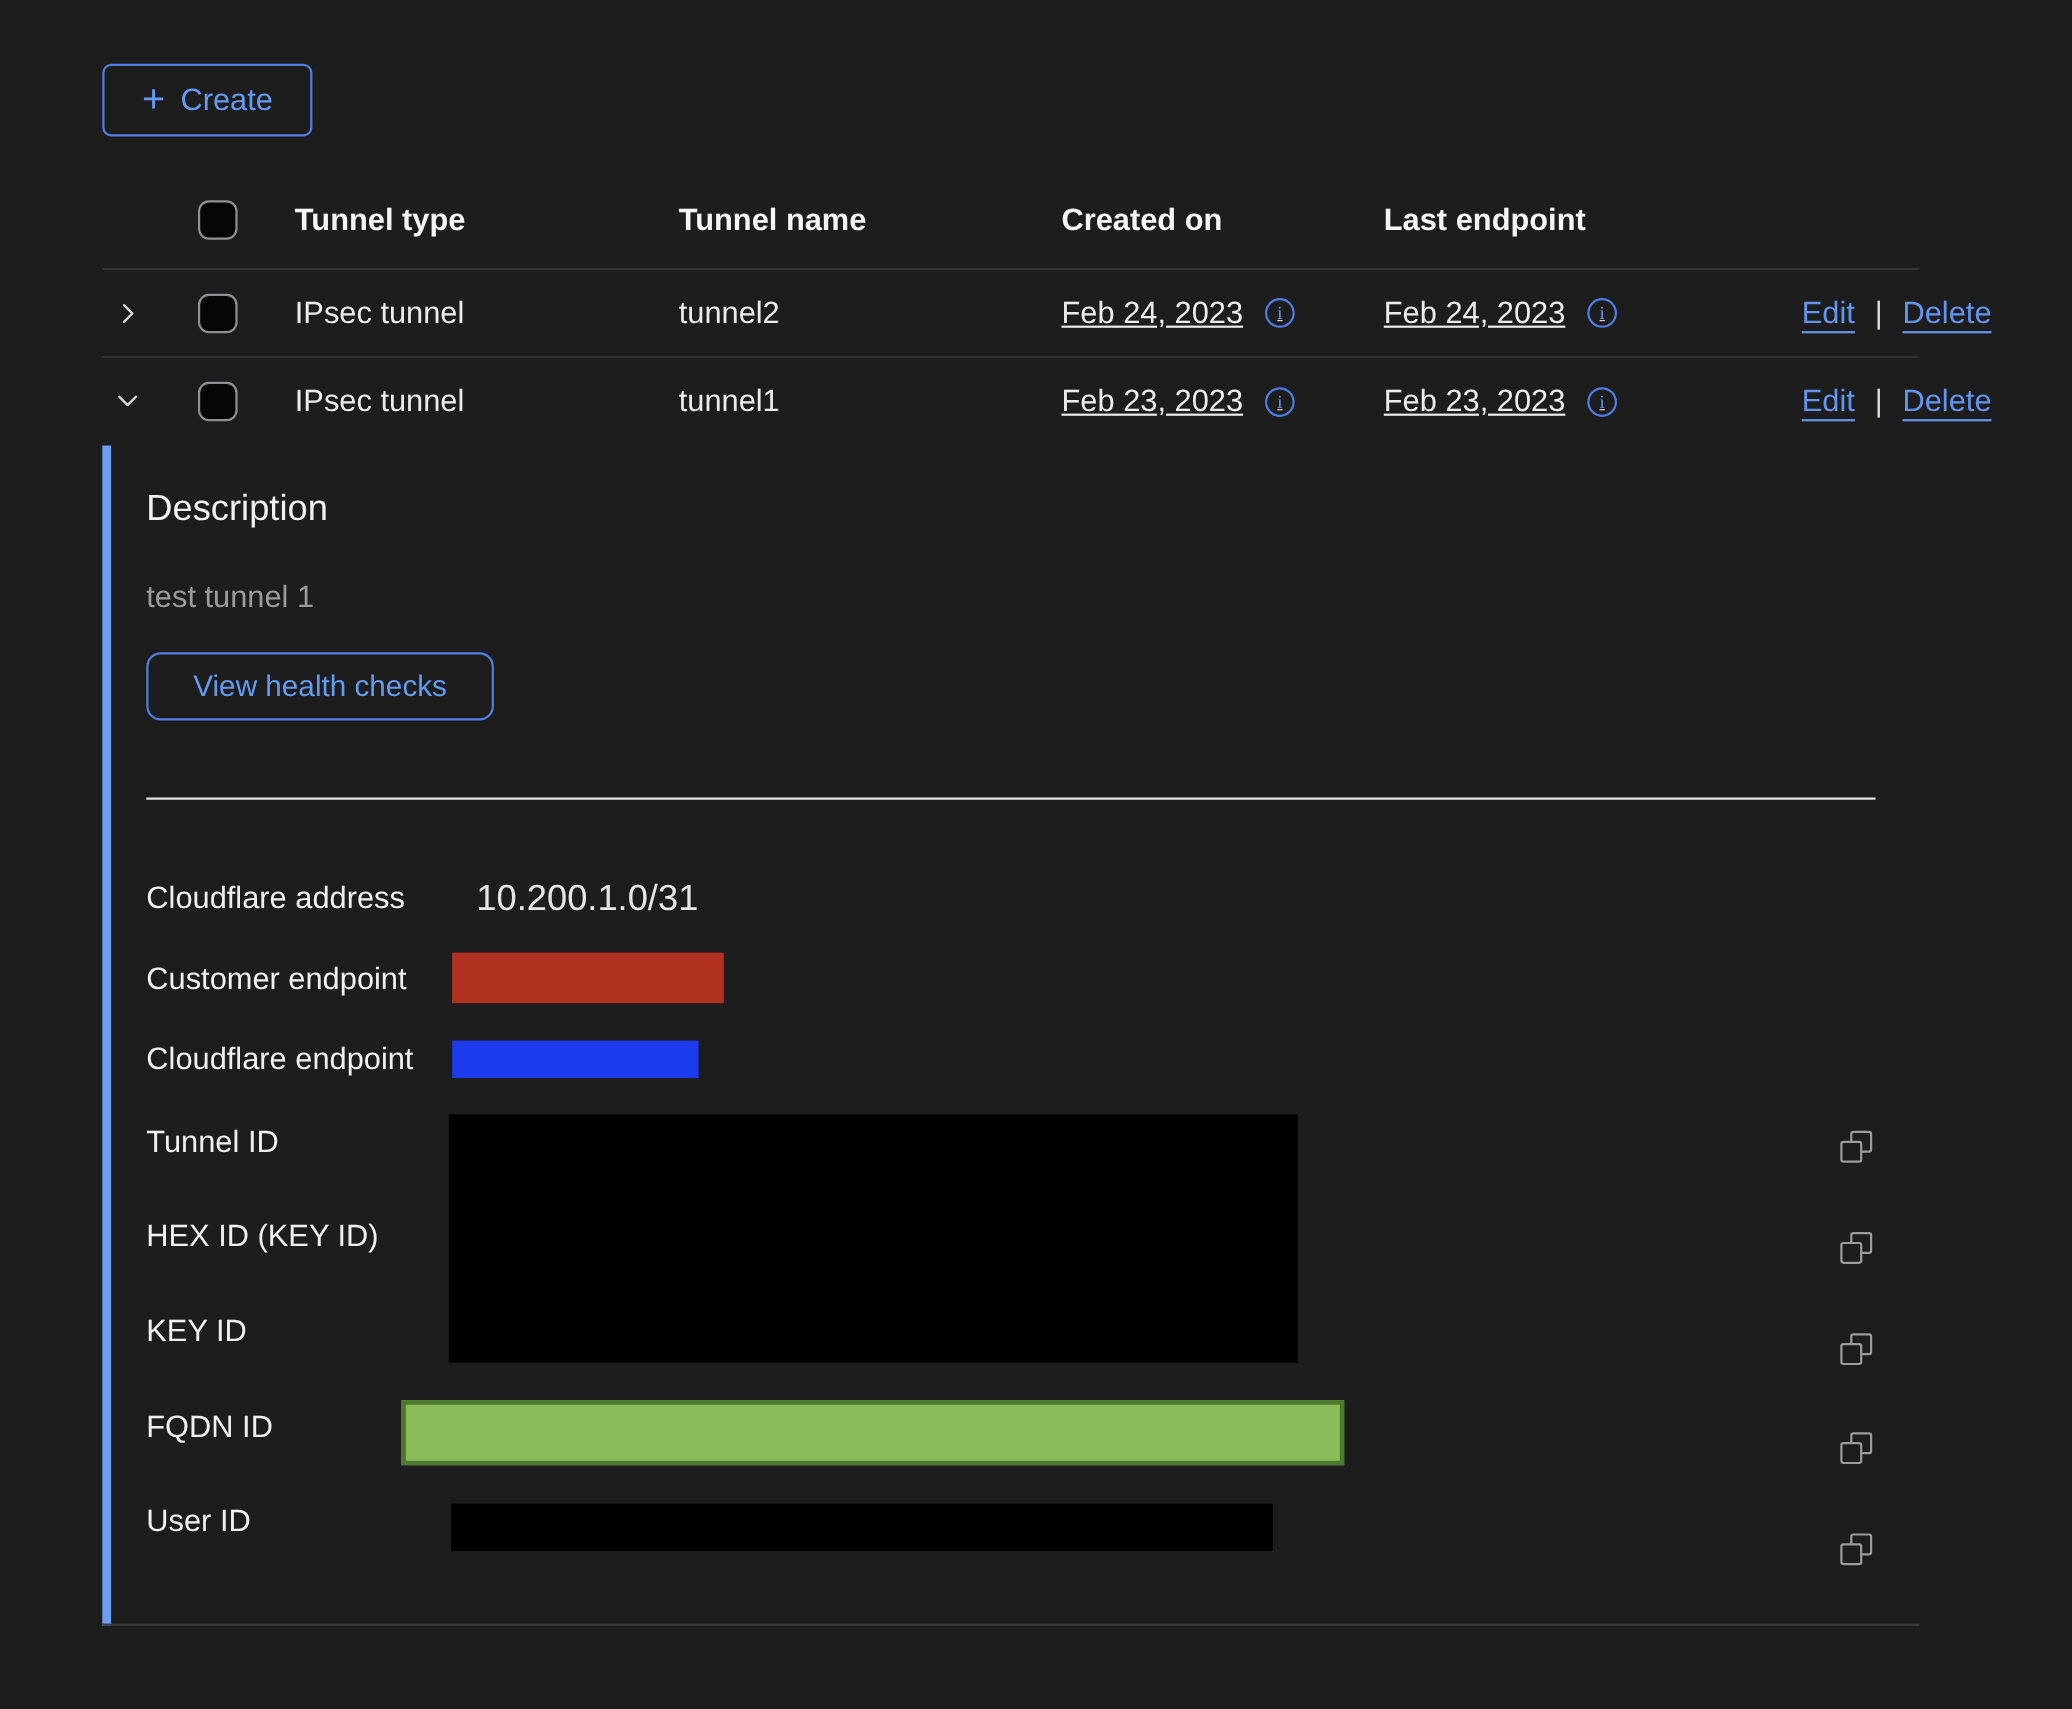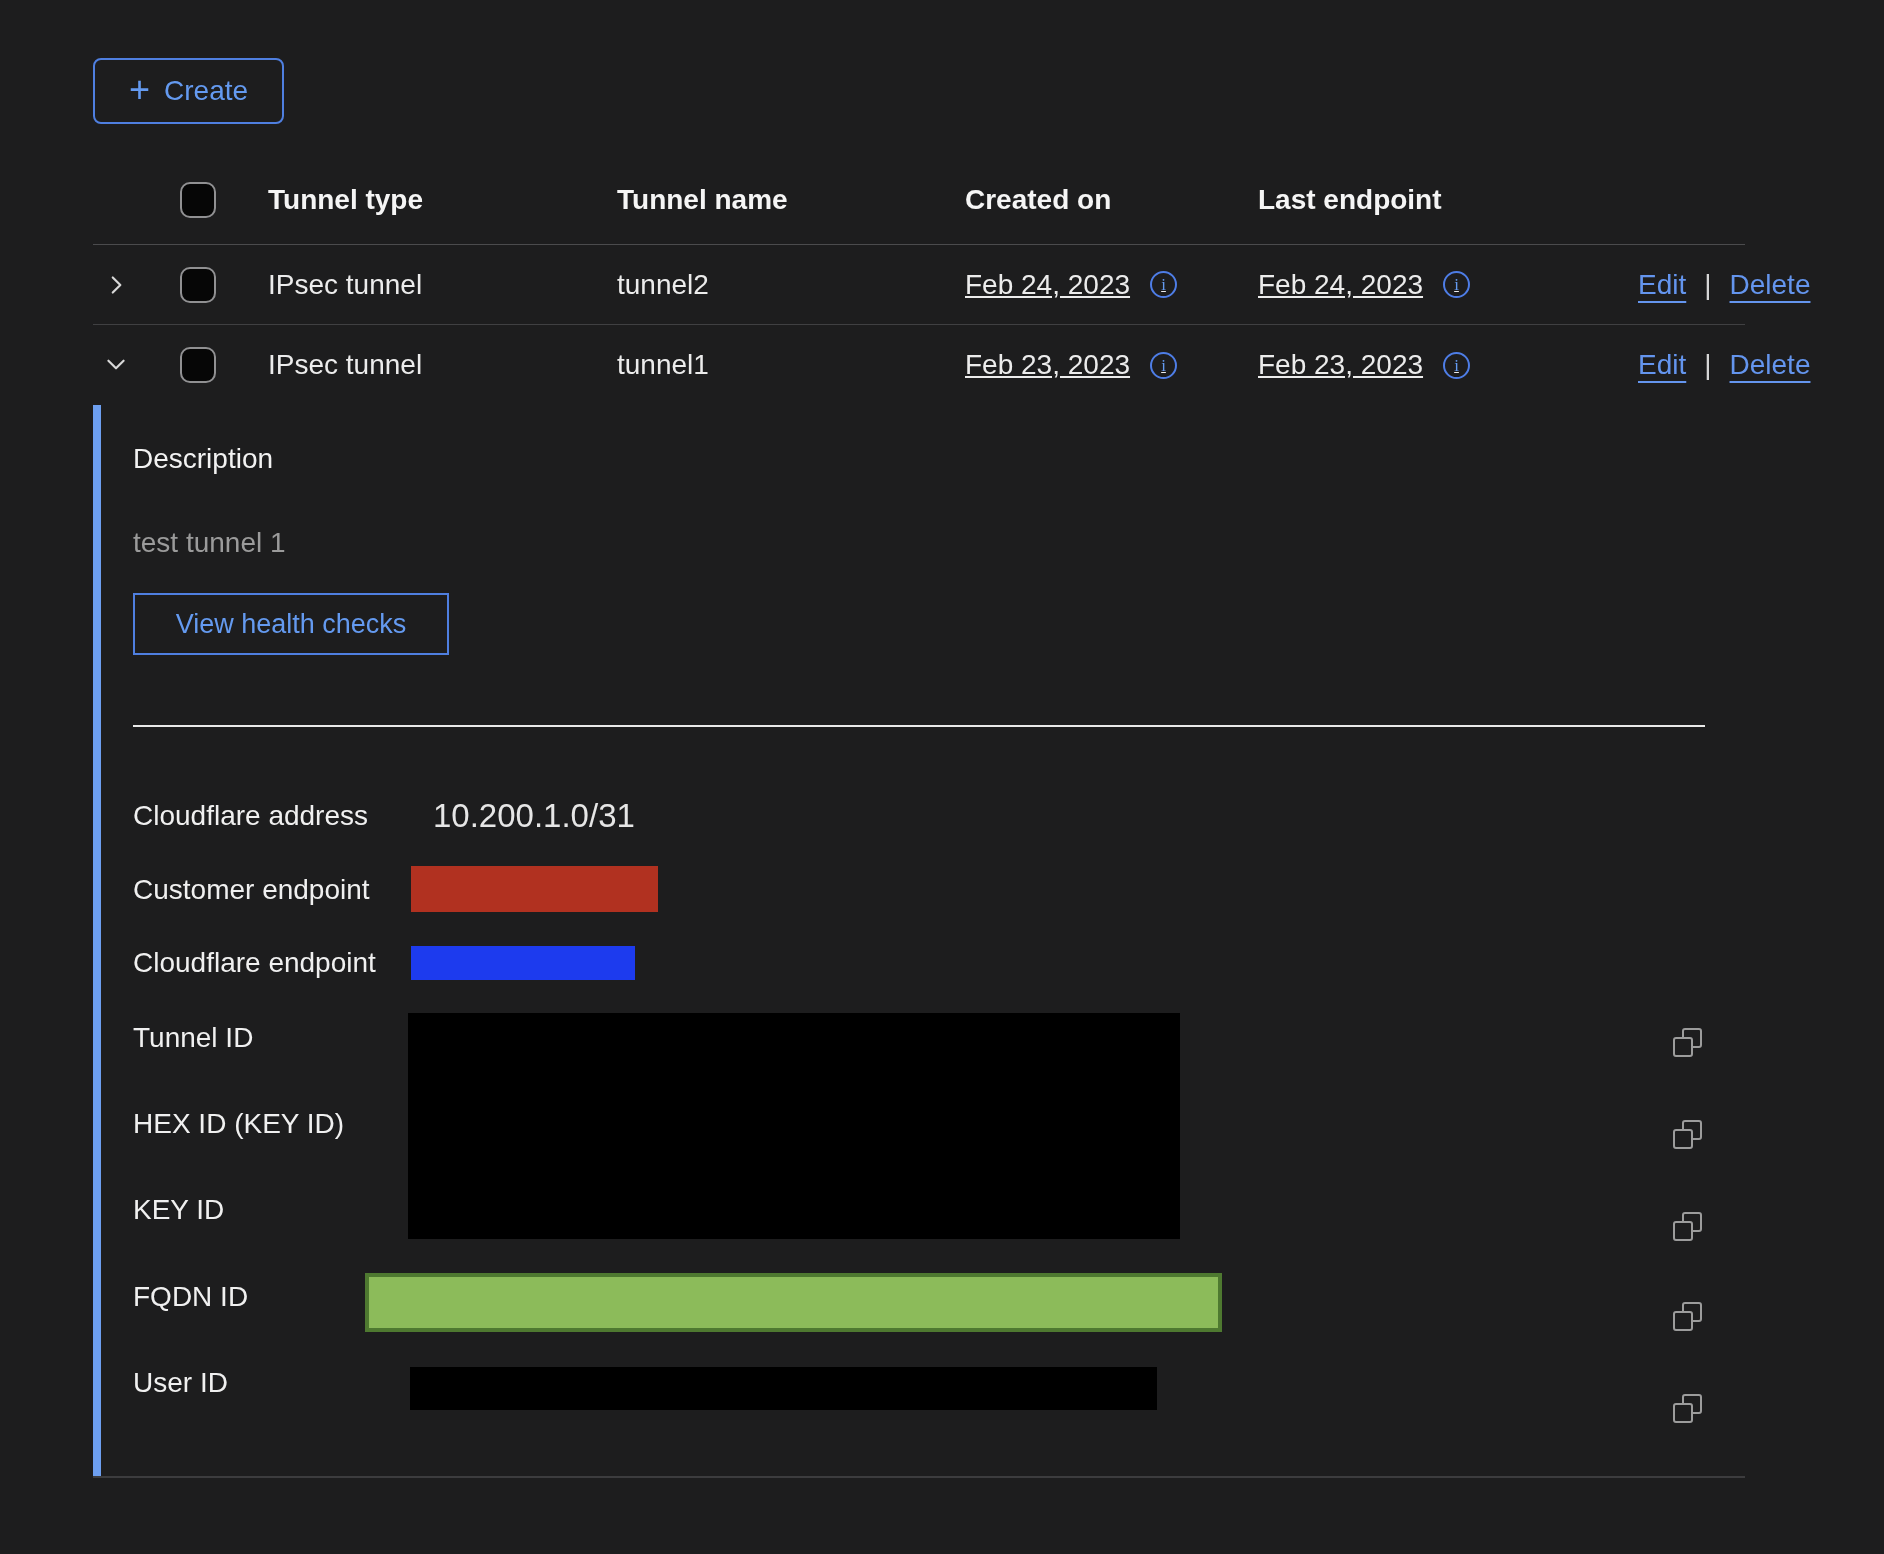--- a/index.html
+++ b/index.html
@@ -51,27 +51,27 @@
     display: flex; align-items: center; justify-content: center;
     cursor: pointer; font-family: "Liberation Serif", serif;
   }
   .actions { justify-self: end; padding-right: 30px; display: flex; align-items: center; gap: 18px; font-size: 28px; }
   .link { color: #6495ee; text-decoration: underline; text-underline-offset: 7px; cursor: pointer; }
   .pipe { color: #d6d6d6; }
 
   
   .detail-panel { position: absolute; left: 93px; top: 405px; width: 1652px; height: 1073px; }
   .accent-bar { position: absolute; left: 0; top: 0; width: 8px; height: 1073px; background: #6d9ff0; }
-  .desc-label { position: absolute; left: 40px; top: 38px; font-size: 28px; color: #f2f2f2; }
+  .desc-label { position: absolute; left: 40px; top: 38px; font-size: 33px; color: #f2f2f2; }
   .desc-value { position: absolute; left: 40px; top: 122px; font-size: 28px; color: #9b9b9b; }
   .health-btn {
     position: absolute; left: 40px; top: 188px;
     width: 316px; height: 62px;
     display: flex; align-items: center; justify-content: center;
-    background: transparent; border: 2px solid #4f7fe0; border-radius: 0;
+    background: transparent; border: 2px solid #4f7fe0; border-radius: 13px;
     color: #649af0; font-size: 27px; cursor: pointer;
     font-family: "Liberation Sans", sans-serif;
   }
   .divider-bright { position: absolute; left: 40px; top: 320px; width: 1572px; height: 2px; background: #e9e9e9; }
   .panel-bottom-divider { position: absolute; left: 0; top: 1071px; width: 1652px; height: 2px; background: #3c3c3e; }
 
   .field-label { position: absolute; left: 40px; font-size: 28px; color: #f0f0f0; line-height: 34px; white-space: nowrap; }
   .field-value { position: absolute; font-size: 33px; color: #e6e6e6; line-height: 34px; }
 
   .redaction { position: absolute; }

